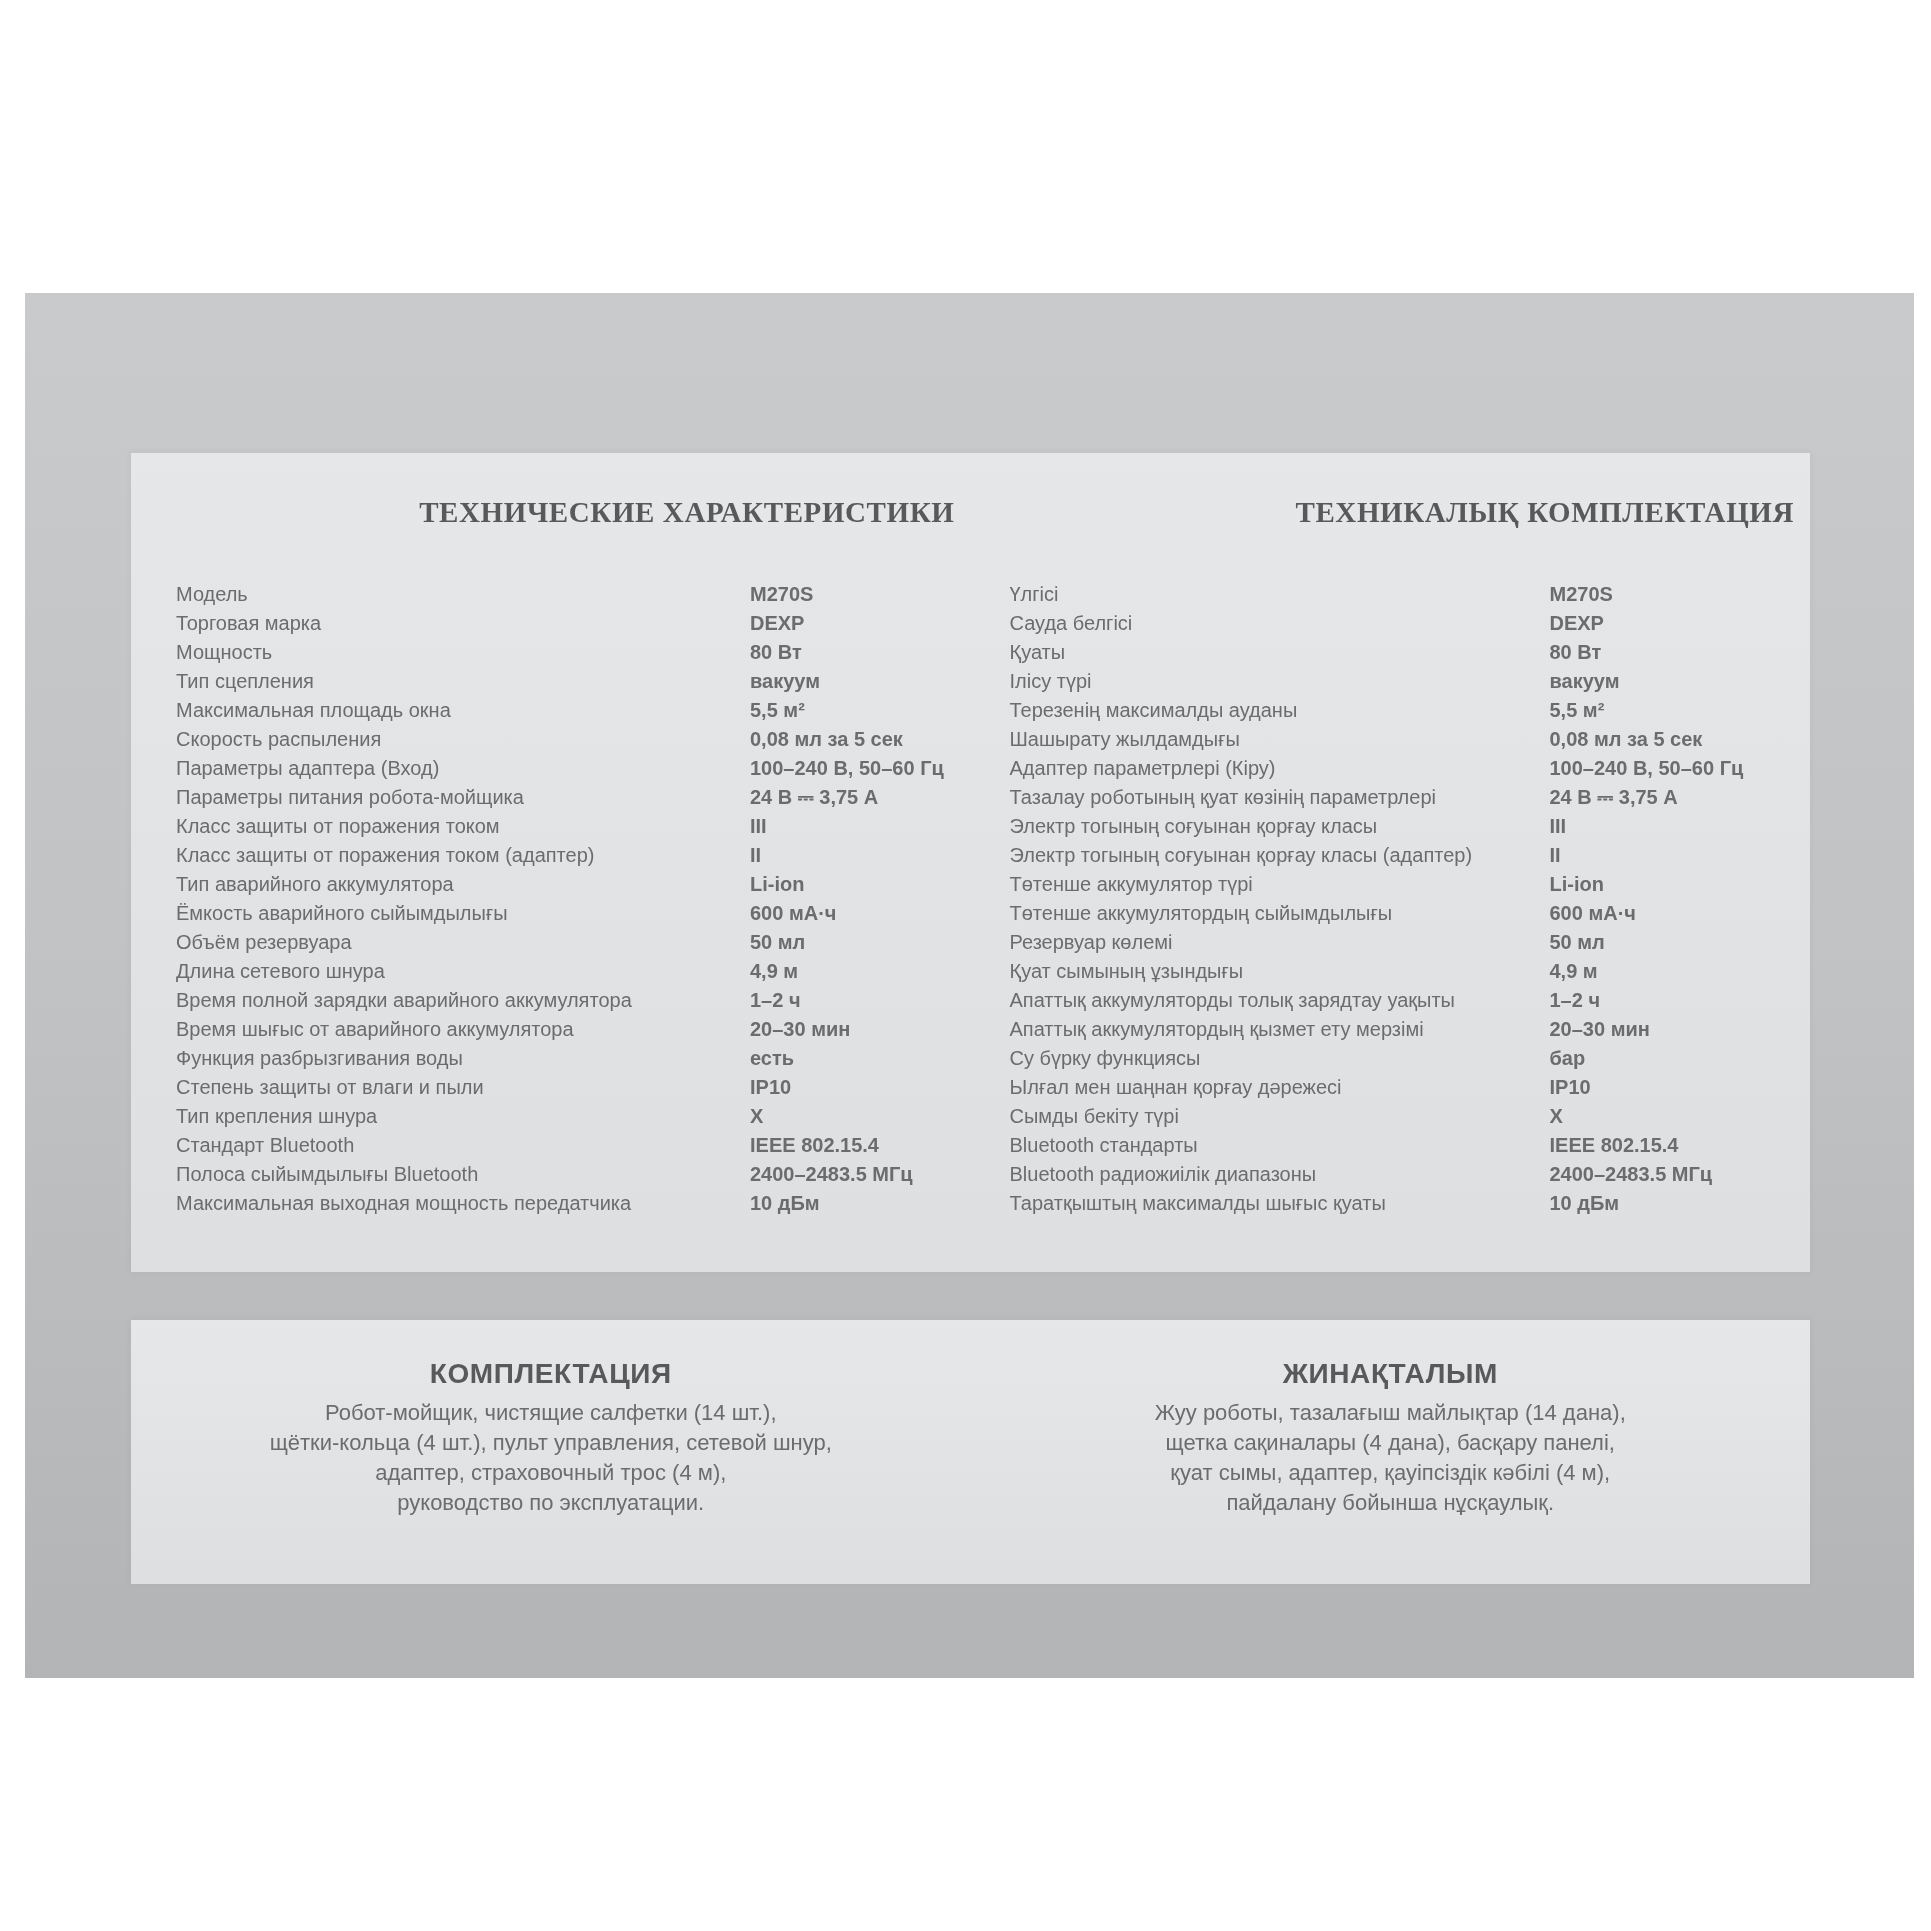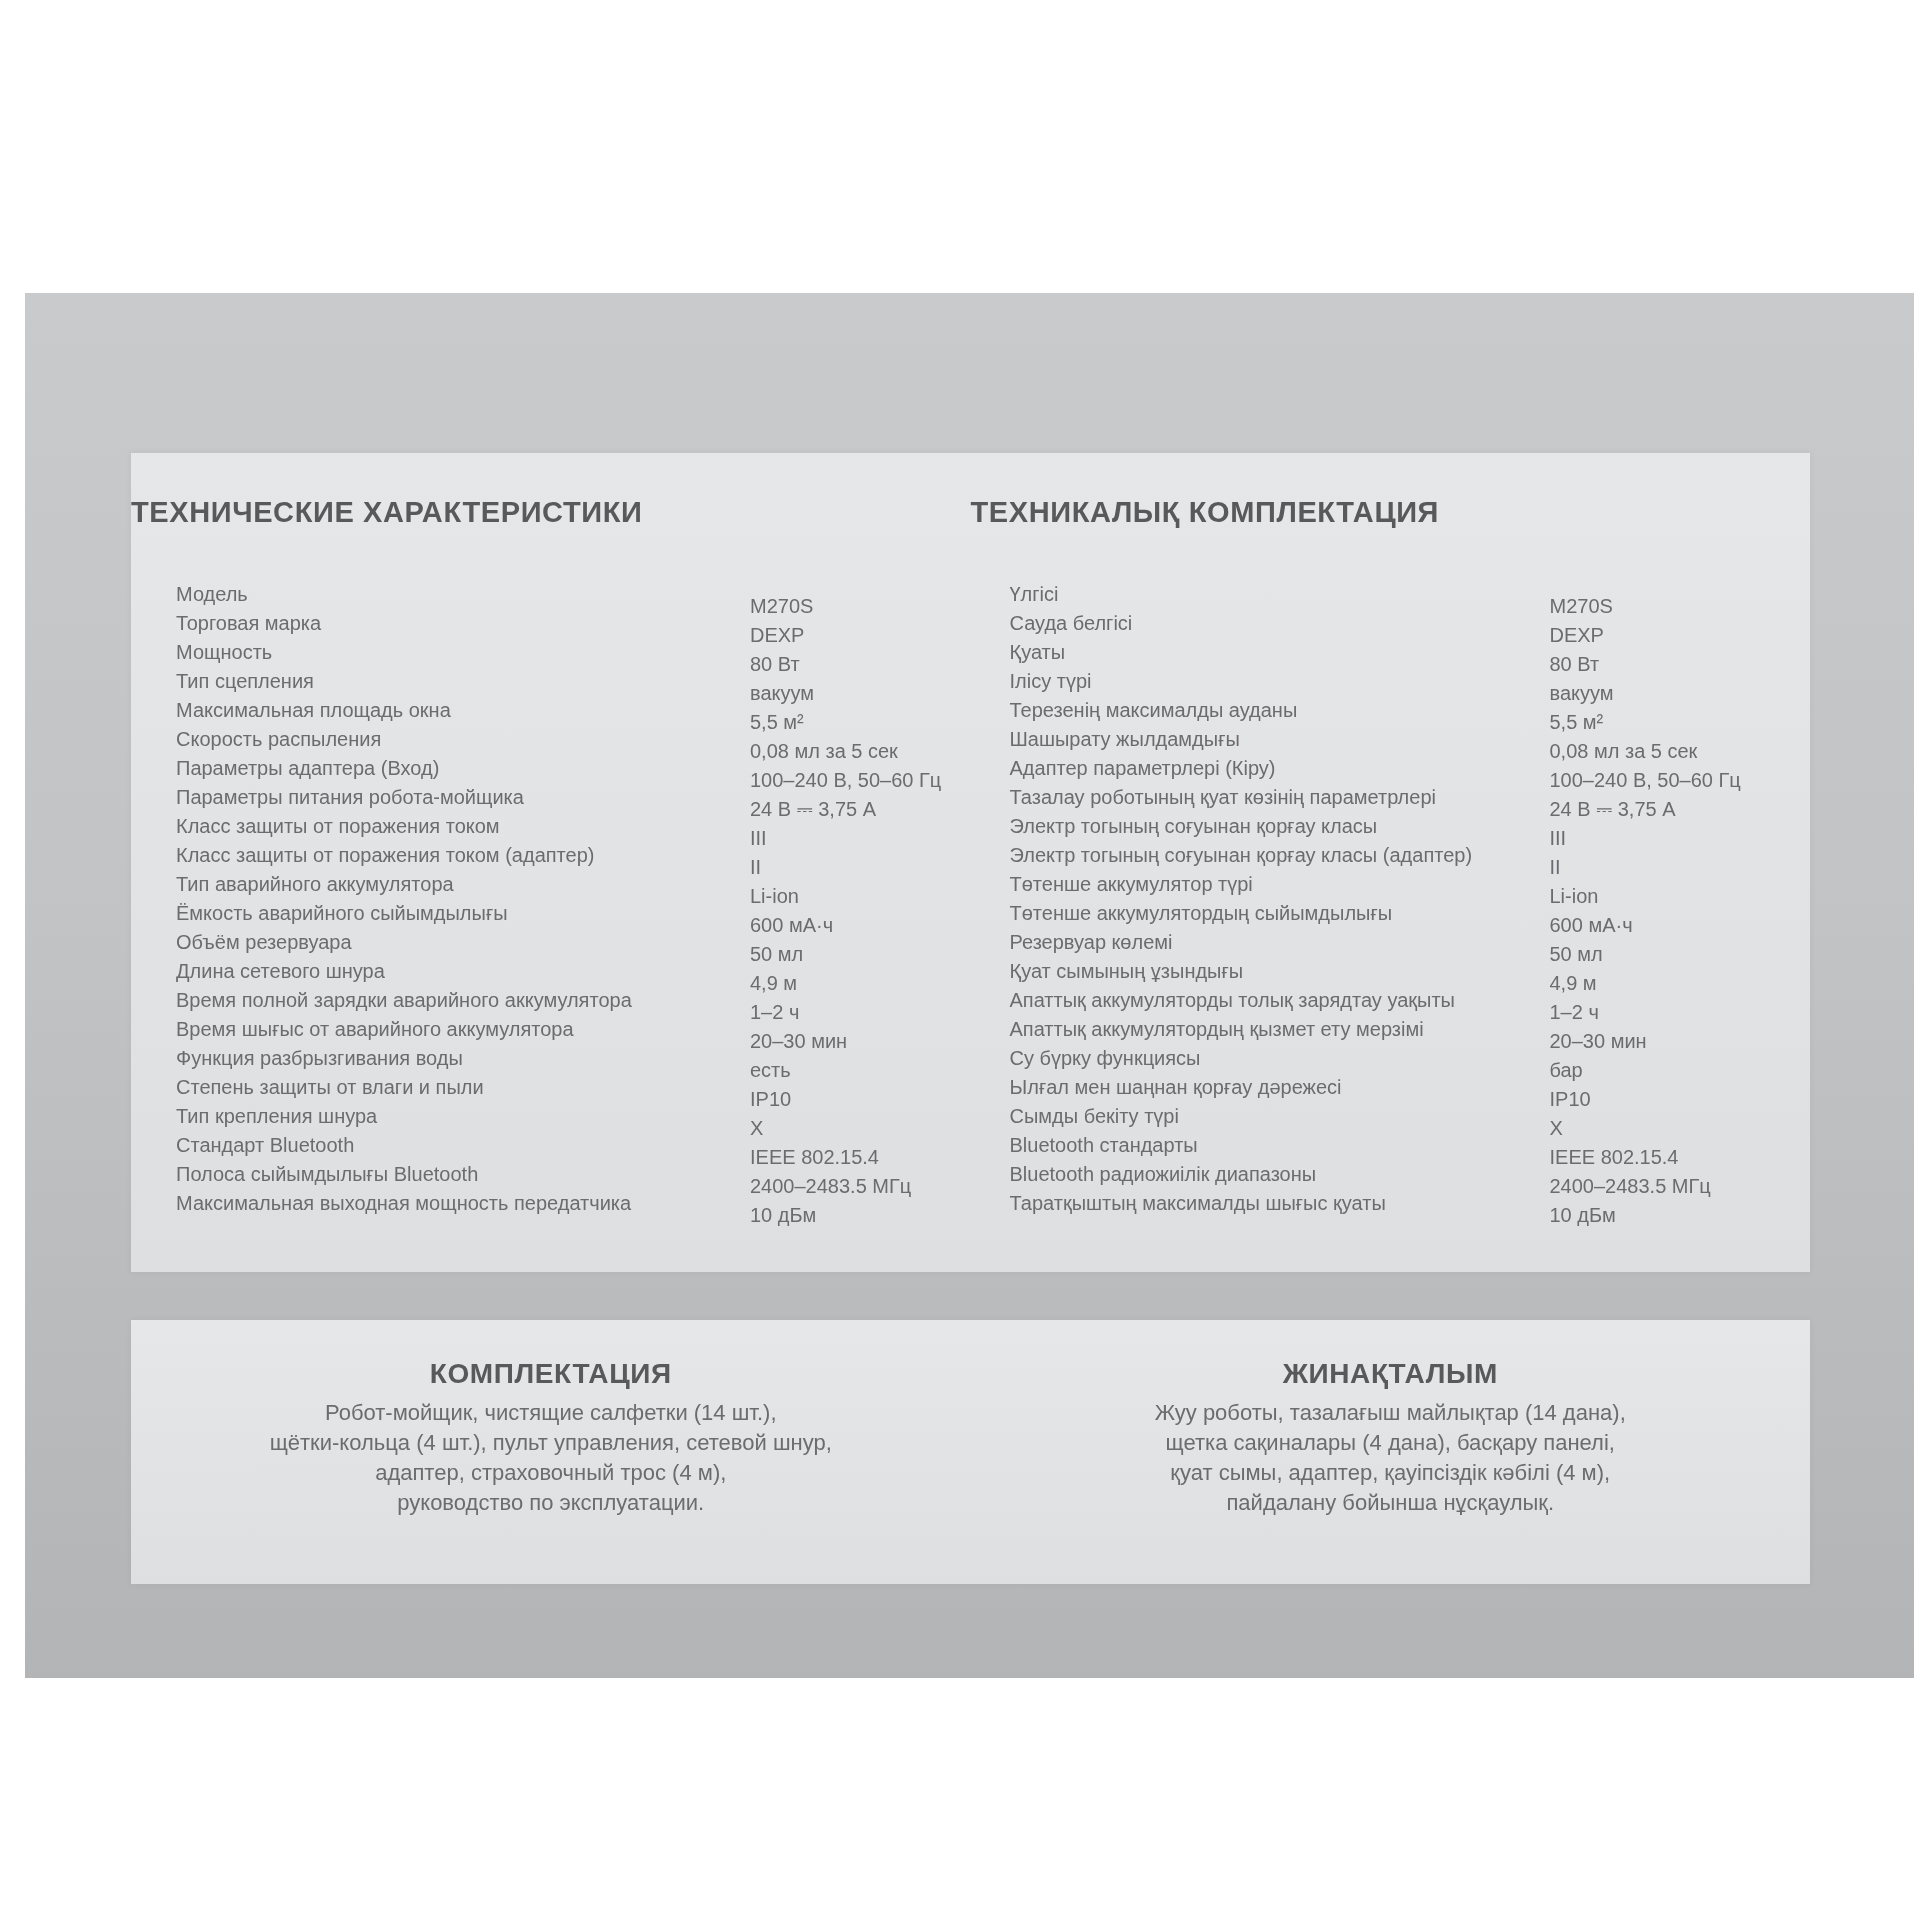--- a/index.html
+++ b/index.html
@@ -14,28 +14,28 @@
   }
   .panel{
     position:absolute;left:106px;width:1679px;
     background:linear-gradient(180deg,var(--paper_top,#e6e7e9),var(--paper_bottom,#dedfe1));
     box-shadow:0 0 6.8px rgba(0,0,0,0.05);
   }
   .panel-specs{top:160px;height:819px;display:flex;}
   .panel-contents{top:1027px;height:264px;display:flex;}
   .col{width:50%;position:relative;box-sizing:border-box;}
   .section-title{
-    margin:42px 0 0;text-align:left;
+    margin:42px 16px 0;text-align:right;
     font-size:29px;line-height:35px;font-weight:bold;
-    color:var(--title_text,#58595b);letter-spacing:0.6px;
+    color:var(--title_text,#58595b);letter-spacing:0.6px;font-family:Liberation Serif, serif;
   }
   .rows{margin-top:50px;}
   .row{position:relative;height:29px;font-size:20px;line-height:29px;color:var(--text,#6b6c6e);}
   .row .label{display:inline-block;white-space:nowrap;}
-  .row .value{position:absolute;top:12px;white-space:nowrap;}
+  .row .value{position:absolute;top:0;white-space:nowrap;font-weight:bold;}
   .col-ru .row .label{margin-left:45px;}
   .col-ru .row .value{left:619px;}
   .col-kz .row .label{margin-left:39px;}
   .col-kz .row .value{left:579px;}
   .contents-title{
     margin:37px 0 7.7px;text-align:center;
     font-size:28px;line-height:33px;font-weight:bold;
     color:var(--title_text,#58595b);letter-spacing:0.6px;
   }
   .contents-body{

